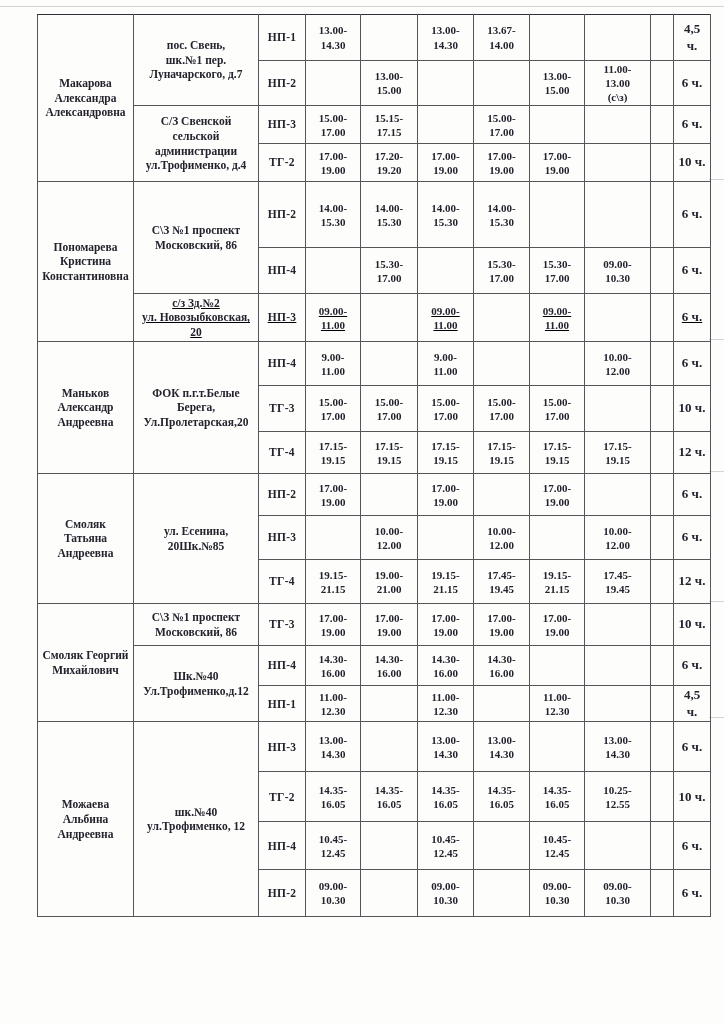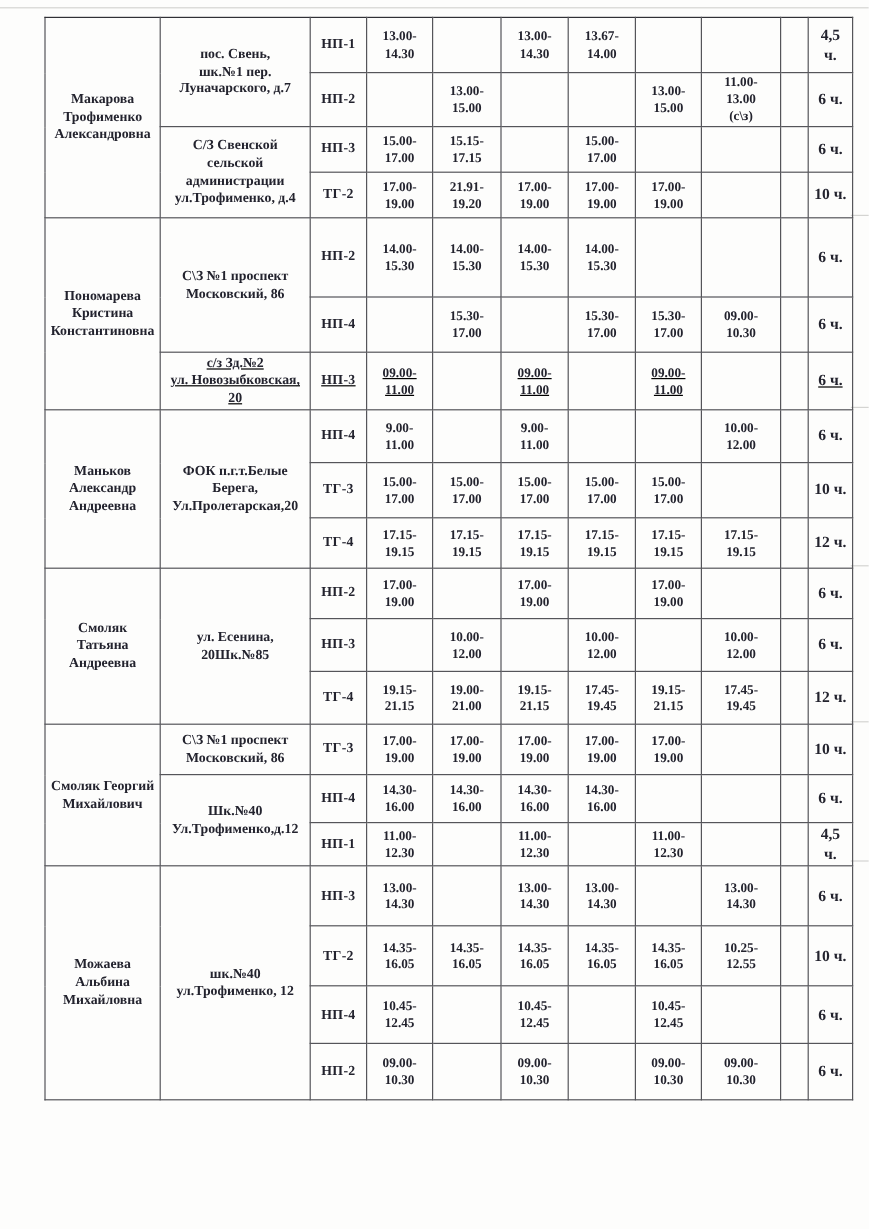--- a/index.html
+++ b/index.html
@@ -70,21 +70,21 @@
       <col style="width:56px">
       <col style="width:56px">
       <col style="width:55px">
       <col style="width:66px">
       <col style="width:23px">
       <col style="width:37px">
     </colgroup>
     <tbody>
         <tr class="block-top" style="height: 46px;">
           <td class="c-name" rowspan="4">Макарова
-Трофименко
+Александра
 Александровна</td>
           <td class="c-addr" rowspan="2">пос. Свень,
 шк.№1 пер.
 Луначарского, д.7</td>
           <td class="c-group">НП-1</td>
           <td class="c-time">13.00-
 14.30</td>
           <td class="c-time"></td>
           <td class="c-time">13.00-
 14.30</td>
@@ -126,21 +126,21 @@
 17.00</td>
           <td class="c-time"></td>
           <td class="c-time"></td>
           <td class="c-spacer"></td>
           <td class="c-hours">6 ч.</td>
         </tr>
         <tr style="height: 38px;">
           <td class="c-group">ТГ-2</td>
           <td class="c-time">17.00-
 19.00</td>
-          <td class="c-time">21.91-
+          <td class="c-time">17.20-
 19.20</td>
           <td class="c-time">17.00-
 19.00</td>
           <td class="c-time">17.00-
 19.00</td>
           <td class="c-time">17.00-
 19.00</td>
           <td class="c-time"></td>
           <td class="c-spacer"></td>
           <td class="c-hours">10 ч.</td>
@@ -348,21 +348,21 @@
           <td class="c-time">11.00-
 12.30</td>
           <td class="c-time"></td>
           <td class="c-spacer"></td>
           <td class="c-hours">4,5
 ч.</td>
         </tr>
         <tr class="block-top" style="height: 50px;">
           <td class="c-name" rowspan="4">Можаева
 Альбина
-Михайловна</td>
+Андреевна</td>
           <td class="c-addr" rowspan="4">шк.№40
 ул.Трофименко, 12</td>
           <td class="c-group">НП-3</td>
           <td class="c-time">13.00-
 14.30</td>
           <td class="c-time"></td>
           <td class="c-time">13.00-
 14.30</td>
           <td class="c-time">13.00-
 14.30</td>

